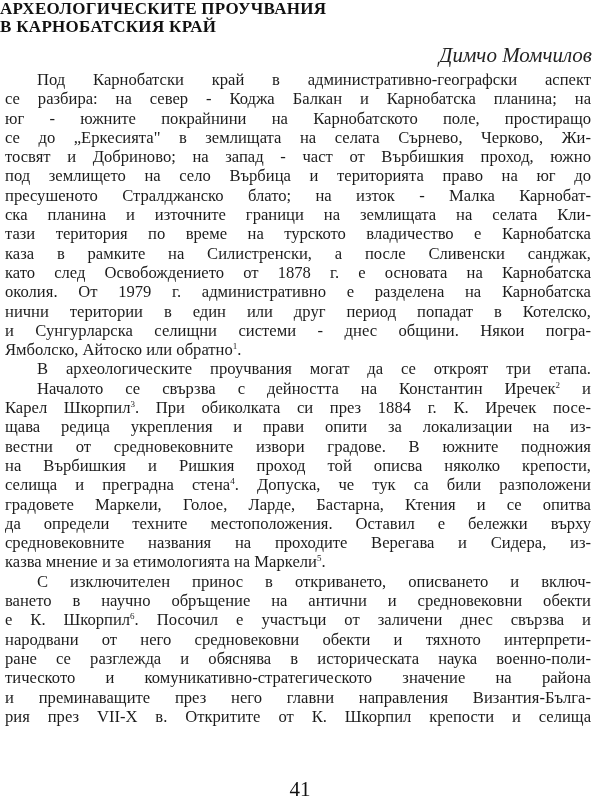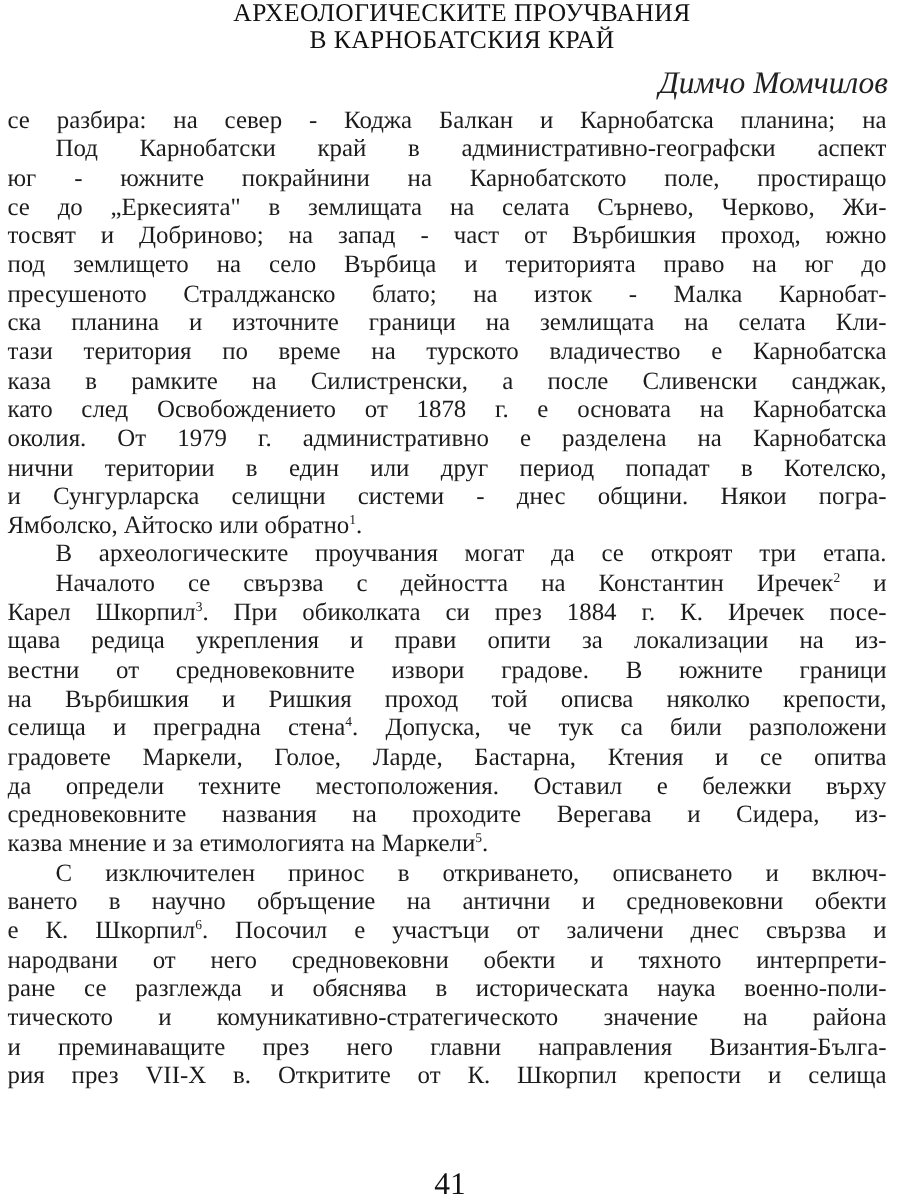--- a/index.html
+++ b/index.html
@@ -18,27 +18,25 @@
   .page {
     position: absolute;
     left: 0; top: 0;
     width: 600px;
     height: 800px;
   }
   .title {
     position: absolute;
     left: 0;
     width: 526px;
-    text-align: center;
-    font-weight: normal;
+    font-weight: bold;
     font-size: 17px;
     letter-spacing: 0.3px;
     line-height: 18px;
     color: #111;
-    padding-left: 45px;
   }
   .title.l1 { top: 0px; }
   .title.l2 { top: 18px; }
   .author {
     position: absolute;
     right: 8px;
     top: 45px;
     font-style: italic;
     font-size: 21px;
     line-height: 20px;
@@ -77,40 +75,40 @@
 </style>
 </head>
 <body>
 
 <div class="page">
   <div class="title l1">АРХЕОЛОГИЧЕСКИТЕ ПРОУЧВАНИЯ</div>
   <div class="title l2">В КАРНОБАТСКИЯ КРАЙ</div>
   <div class="author">Димчо Момчилов</div>
 
   <div class="body" id="body">
+      <div class="line indent"><span>Под Карнобатски край в административно-географски аспект</span></div>
       <div class="line"><span>се разбира: на север - Коджа Балкан и Карнобатска планина; на</span></div>
-      <div class="line indent"><span>Под Карнобатски край в административно-географски аспект</span></div>
       <div class="line"><span>юг - южните покрайнини на Карнобатското поле, простиращо</span></div>
       <div class="line"><span>се до „Еркесията" в землищата на селата Сърнево, Черково, Жи-</span></div>
       <div class="line"><span>тосвят и Добриново; на запад - част от Върбишкия проход, южно</span></div>
       <div class="line"><span>под землището на село Върбица и територията право на юг до</span></div>
       <div class="line"><span>пресушеното Стралджанско блато; на изток - Малка Карнобат-</span></div>
       <div class="line"><span>ска планина и източните граници на землищата на селата Кли-</span></div>
       <div class="line"><span>тази територия по време на турското владичество е Карнобатска</span></div>
       <div class="line"><span>каза в рамките на Силистренски, а после Сливенски санджак,</span></div>
       <div class="line"><span>като след Освобождението от 1878 г. е основата на Карнобатска</span></div>
       <div class="line"><span>околия. От 1979 г. административно е разделена на Карнобатска</span></div>
       <div class="line"><span>нични територии в един или друг период попадат в Котелско,</span></div>
       <div class="line"><span>и Сунгурларска селищни системи - днес общини. Някои погра-</span></div>
       <div class="line last"><span>Ямболско, Айтоско или обратно</span><sup>1</sup><span>.</span></div>
       <div class="line indent"><span>В археологическите проучвания могат да се откроят три етапа.</span></div>
       <div class="line indent"><span>Началото се свързва с дейността на Константин Иречек</span><sup>2</sup><span> и</span></div>
       <div class="line"><span>Карел Шкорпил</span><sup>3</sup><span>. При обиколката си през 1884 г. К. Иречек посе-</span></div>
       <div class="line"><span>щава редица укрепления и прави опити за локализации на из-</span></div>
-      <div class="line"><span>вестни от средновековните извори градове. В южните граници</span></div>
+      <div class="line"><span>вестни от средновековните извори градове. В южните подножия</span></div>
       <div class="line"><span>на Върбишкия и Ришкия проход той описва няколко крепости,</span></div>
       <div class="line"><span>селища и преградна стена</span><sup>4</sup><span>. Допуска, че тук са били разположени</span></div>
       <div class="line"><span>градовете Маркели, Голое, Ларде, Бастарна, Ктения и се опитва</span></div>
       <div class="line"><span>да определи техните местоположения. Оставил е бележки върху</span></div>
       <div class="line"><span>средновековните названия на проходите Верегава и Сидера, из-</span></div>
       <div class="line last"><span>казва мнение и за етимологията на Маркели</span><sup>5</sup><span>.</span></div>
       <div class="line indent"><span>С изключителен принос в откриването, описването и включ-</span></div>
       <div class="line"><span>ването в научно обръщение на антични и средновековни обекти</span></div>
       <div class="line"><span>е К. Шкорпил</span><sup>6</sup><span>. Посочил е участъци от заличени днес свързва и</span></div>
       <div class="line"><span>народвани от него средновековни обекти и тяхното интерпрети-</span></div>

